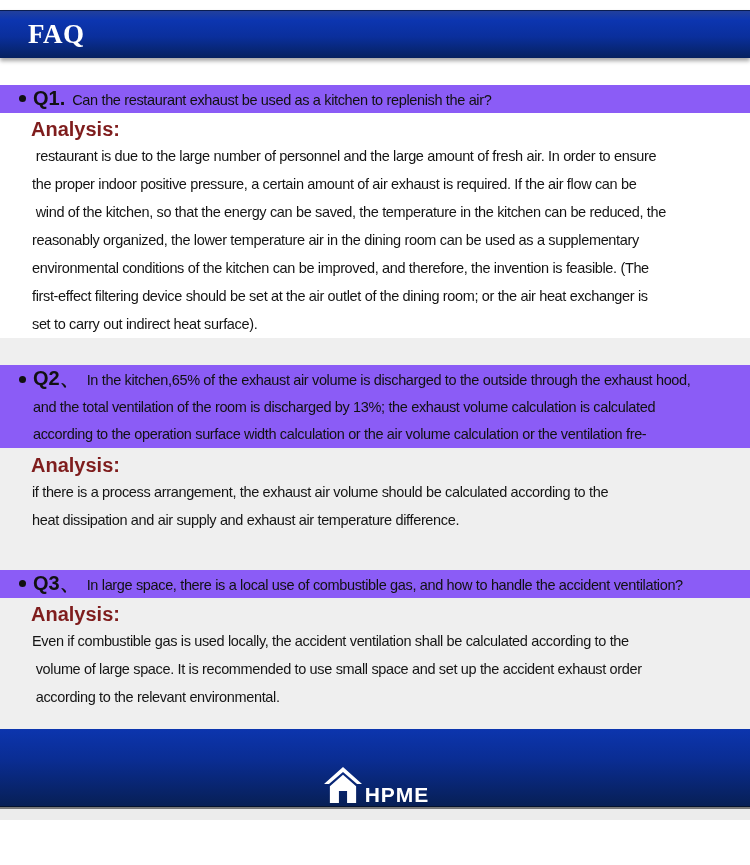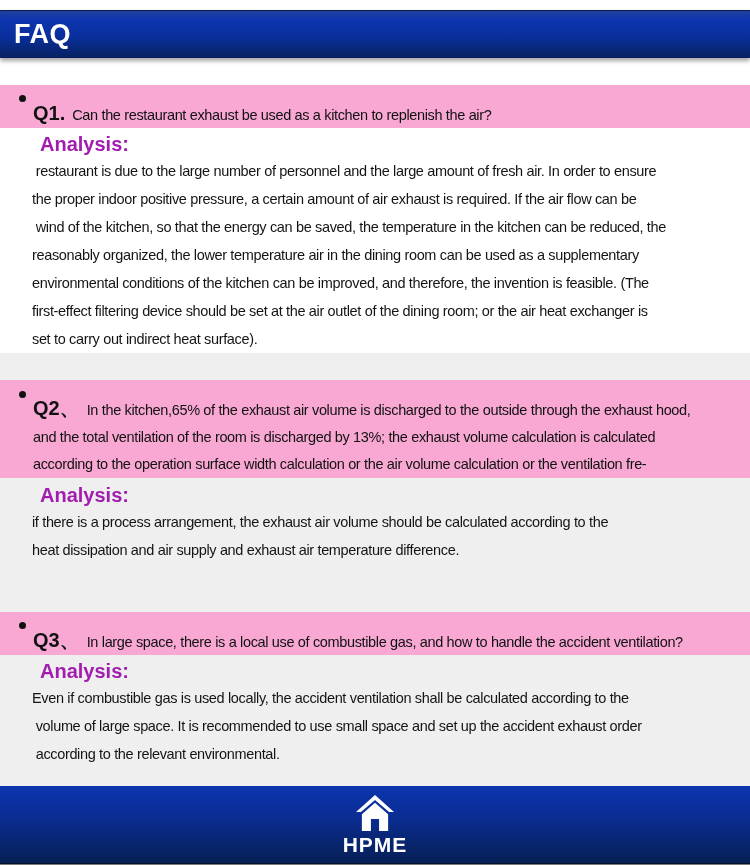--- a/index.html
+++ b/index.html
@@ -10,65 +10,65 @@
     color:#161616;
   }
   .strip-top { height:10px; background:#ffffff; }
 
   .header-band {
     height:48px;
     background:linear-gradient(180deg,#22409c 0%, #0c35b0 20%, #0a2f9c 55%, #06215f 100%);
     border-top:1px solid #0a1d50;
     box-shadow:0 3px 4px rgba(0,0,0,0.35);
     display:flex; align-items:center;
-    padding-left:14px;
-    position:relative; z-index:2;
+    padding-left:28px;
+    position:relative; z-index:2;font-family:Liberation Serif, serif;
   }
   .header-band h1 {
     color:#ffffff; font-size:27px; font-weight:700; letter-spacing:0.5px;
   }
 
   .sect1 { background:#ffffff; padding-top:27px; }
   .sect2 { background:#efefef; padding-top:27px; }
 
   .qbar {
     position:relative;
-    background:#f9a8d4;
-    padding:15px 6px 0 33px;
+    background:#8b5cf6;
+    padding:0 6px 0 33px;
     line-height:26px;
     color:#111111;
   }
   .qbar.multi { line-height:27px; }
   .bullet {
     position:absolute; left:19px; top:10px;
     width:7px; height:7px; border-radius:50%;
     background:#111111;
   }
   .qbar.multi .bullet { top:11px; }
   .qlabel { font-size:20px; font-weight:700; margin-right:7px; }
   .qtext  { font-size:14.5px; font-weight:500; letter-spacing:-0.35px; }
   .qmore div { font-size:14.5px; font-weight:500; letter-spacing:-0.35px; white-space:pre-wrap; }
 
   .analysis-h {
-    font-size:20px; font-weight:700; color:#a21caf;
-    padding-left:40px; line-height:26px; margin-top:3px;
+    font-size:20px; font-weight:700; color:#7f1d1d;
+    padding-left:31px; line-height:26px; margin-top:3px;
   }
   .sect2 .analysis-h.a2 { margin-top:4px; }
   .analysis-body { padding-left:32px; padding-right:8px; }
   .analysis-body div {
     font-size:14.5px; font-weight:500; letter-spacing:-0.35px;
     line-height:28px; white-space:pre-wrap; color:#141414;
   }
-  .qbar.q3 { margin-top:48px; }
+  .qbar.q3 { margin-top:36px; }
   .sect2 { padding-bottom:18px; }
 
   .footer-band {
     height:78px;
     background:linear-gradient(180deg,#0c35ae 0%, #0a2d93 40%, #071f55 100%);
-    display:flex; flex-direction:column; align-items:center; justify-content:center;
+    display:flex; flex-direction:row; align-items:flex-end; justify-content:center;
     border-bottom:1px solid #04122e;
   }
   .home-icon { display:block; margin-bottom:2px; }
   .footer-logo {
     color:#ffffff; font-size:21px; font-weight:700; letter-spacing:1px;
     line-height:22px;
   }
   .strip-bottom {
     height:13px; background:#ececec; border-top:2px solid #7a7a7a;
   }

